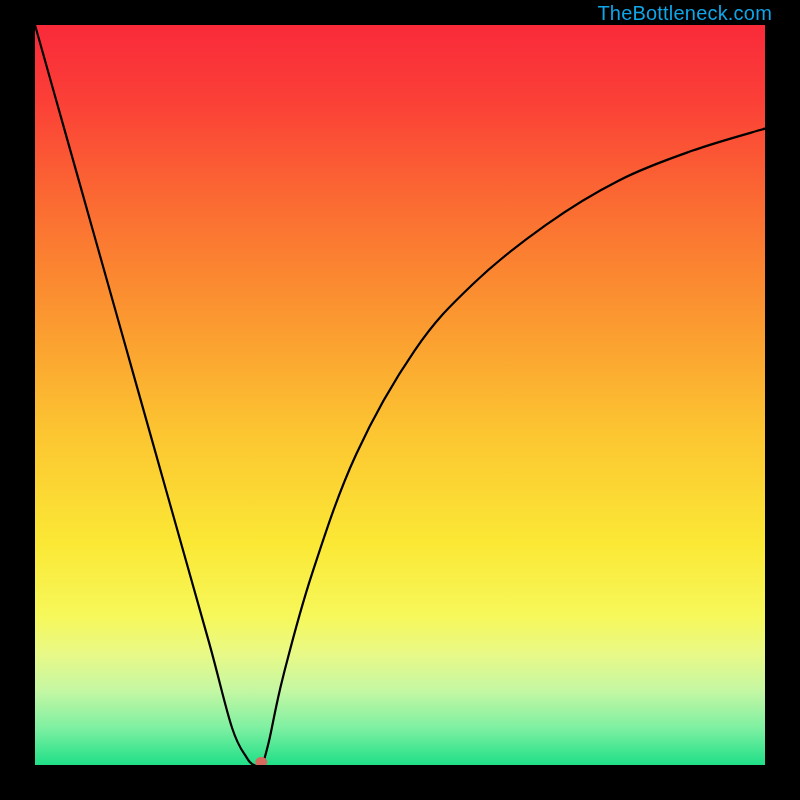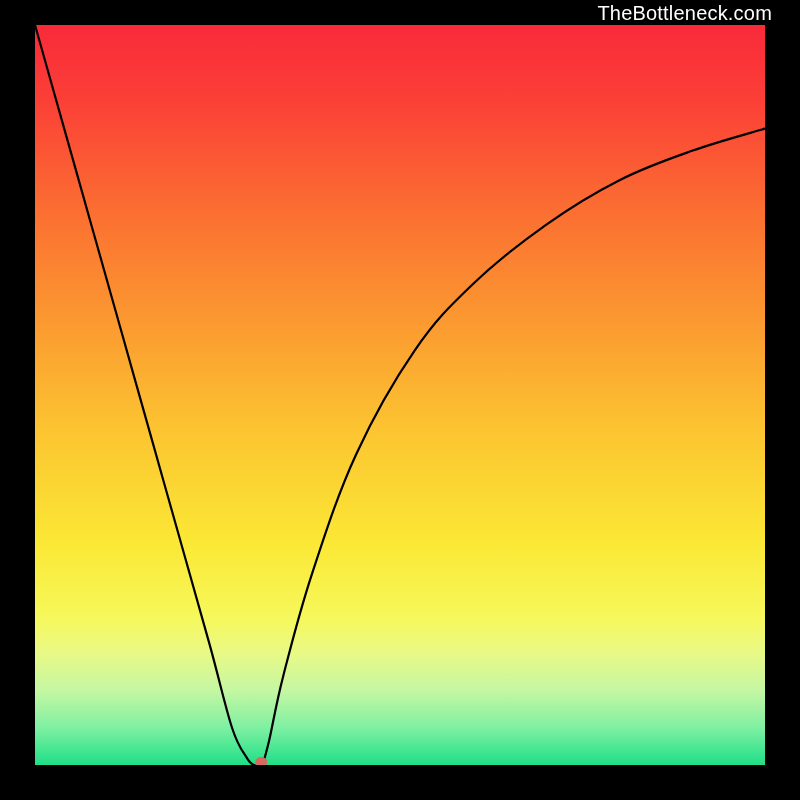--- a/index.html
+++ b/index.html
@@ -32,21 +32,21 @@
     left: 0;
     top: 0;
     width: 730px;
     height: 740px;
     overflow: hidden;
   }
   .attribution {
     position: absolute;
     top: 2px;
     right: 28px;
-    color: #ffffff;
+    color: #0ea5e9;
     font-size: 20px;
     letter-spacing: 0.2px;
     font-weight: 400;
   }
   svg {
     display: block;
   }
 </style>
 </head>
 <body>

